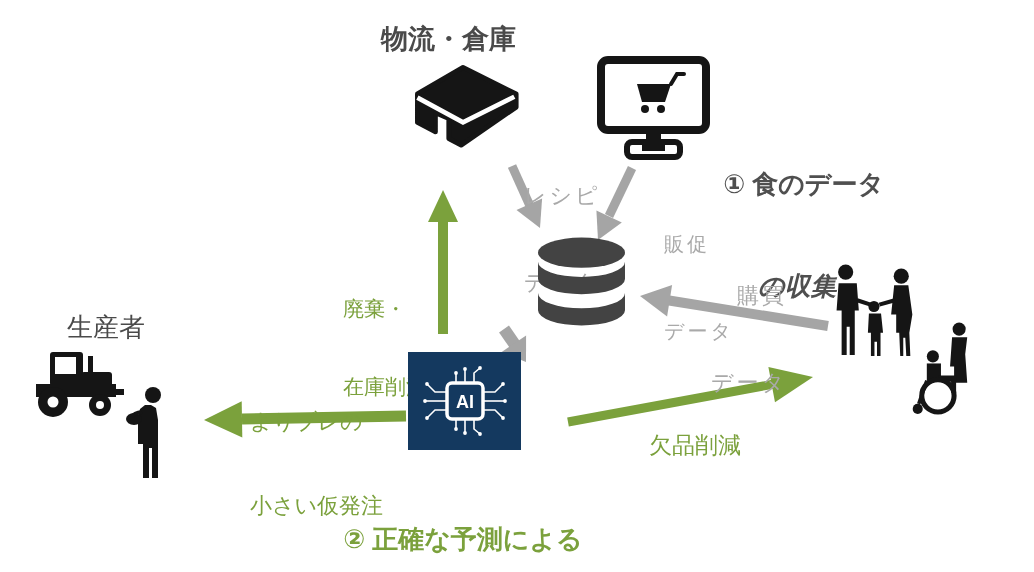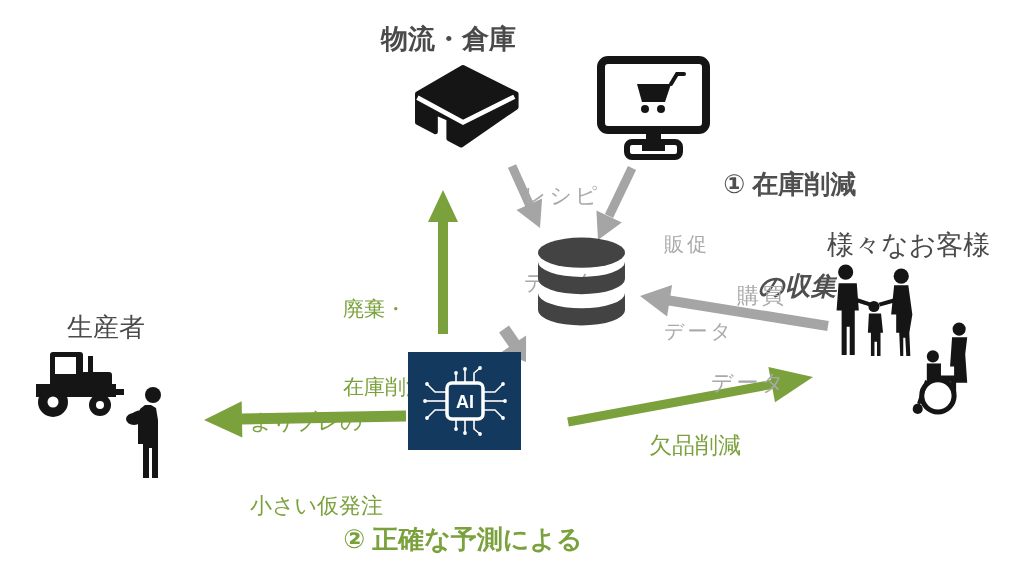--- a/index.html
+++ b/index.html
@@ -70,40 +70,39 @@
     </g>
     <g class="grarrow">
       <line x1="568" y1="422" x2="774" y2="384" stroke-width="9"></line>
       <polygon points="775,402.3 813,377 768.4,366.9"></polygon>
     </g>
   </svg>
 
   <div id="lbl-logistics" class="abs lbl dark">物流・倉庫</div>
 
   <div id="lbl-step1" class="abs lbl">
-    <div>① 在庫削減</div>
+    <div>① 食のデータ</div>
     <div class="l2">の収集</div>
   </div>
 
   <div id="lbl-recipe" class="abs lbl graytx">
     <div>レシピ</div>
     <div>データ</div>
   </div>
 
   <div id="lbl-promo" class="abs lbl graytx">
     <div>販促</div>
     <div>データ</div>
   </div>
 
   <div id="lbl-purchase" class="abs lbl graytx">
     <div>購買</div>
     <div>データ</div>
   </div>
 
-  <div id="lbl-customers" class="abs lbl dark">様々なお客様</div>
 
   <div id="lbl-producers" class="abs lbl dark">生産者</div>
 
   <div id="lbl-waste" class="abs lbl greentx">
     <div>廃棄・</div>
     <div>在庫削減</div>
   </div>
 
   <div id="lbl-order" class="abs lbl greentx">
     <div>よりブレの</div>

